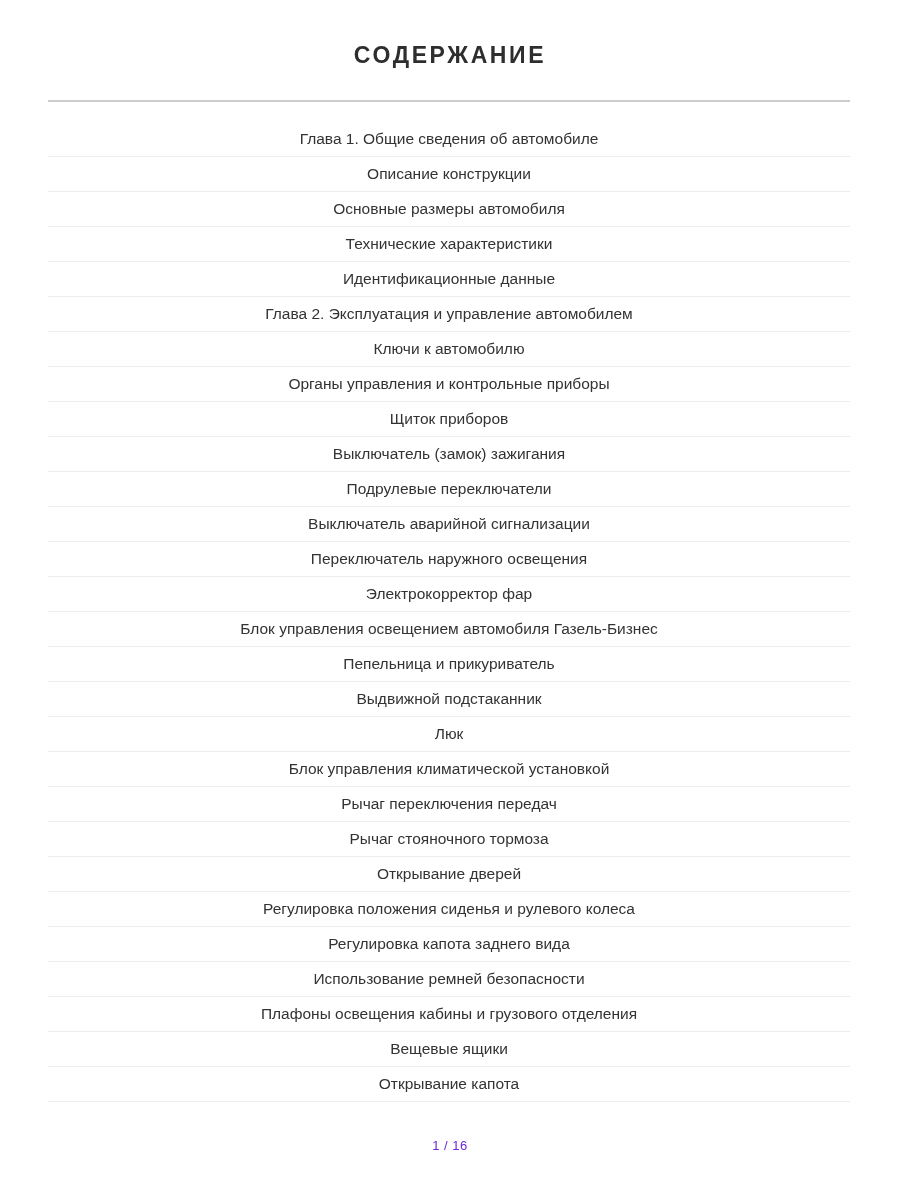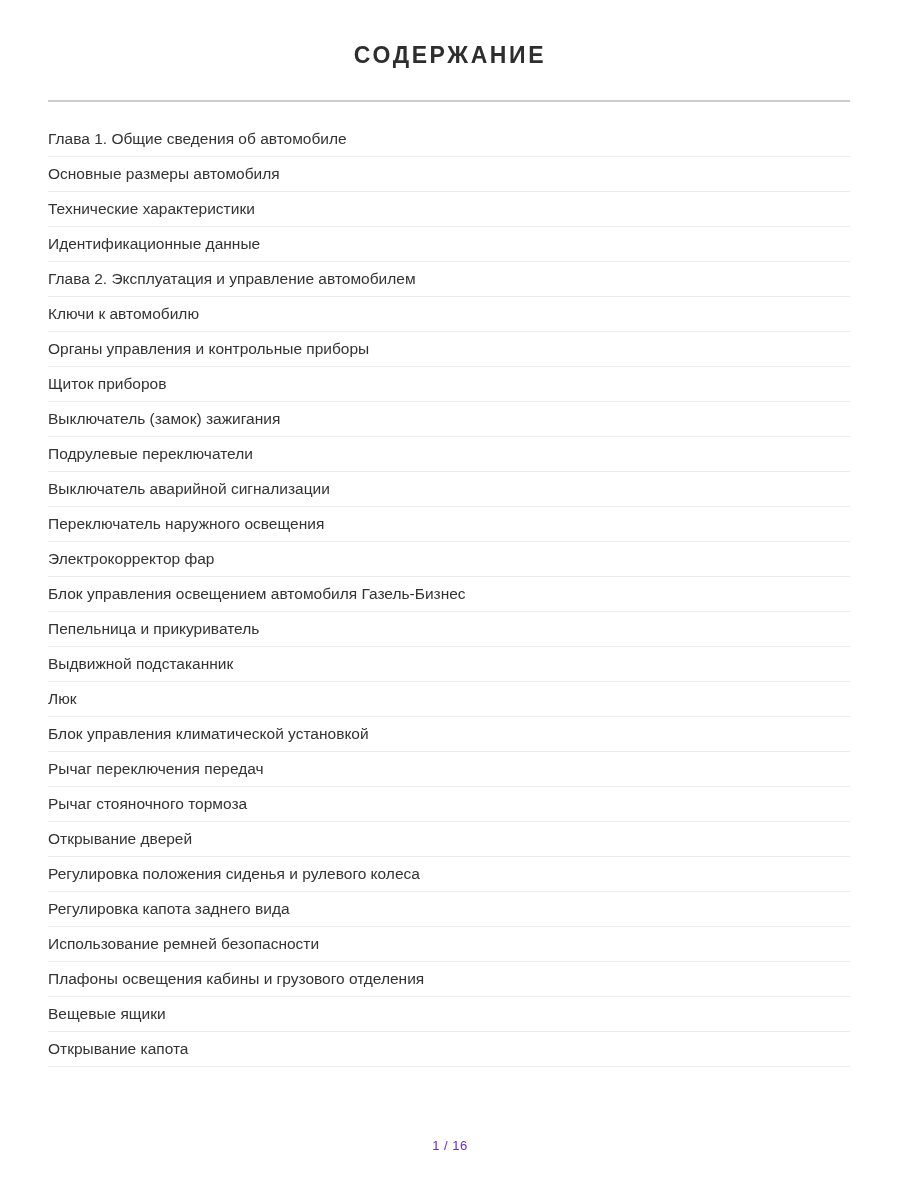--- a/index.html
+++ b/index.html
@@ -48,20 +48,21 @@
   .toc-top-rule {
     height: 2px;
     background: #cccccc;
     width: 100%;
   }
 
   .toc-list {
     margin: 0;
     padding: 0;
     list-style: none;
+    text-align: center;
   }
 
   .toc-item {
     height: 34px;
     line-height: 34px;
     border-bottom: 1px solid #ececec;
     font-size: 15.5px;
     color: #333333;
     white-space: nowrap;
     overflow: hidden;
@@ -89,20 +90,21 @@
 <div class="page">
 
   <div class="doc-title">СОДЕРЖАНИЕ</div>
 
   <div class="toc">
 
     <div class="toc-top-rule"></div>
 
     <ul class="toc-list">
         <li class="toc-item">Глава 1. Общие сведения об автомобиле</li>
+        <li class="toc-item">Описание конструкции</li>
         <li class="toc-item">Основные размеры автомобиля</li>
         <li class="toc-item">Технические характеристики</li>
         <li class="toc-item">Идентификационные данные</li>
         <li class="toc-item">Глава 2. Эксплуатация и управление автомобилем</li>
         <li class="toc-item">Ключи к автомобилю</li>
         <li class="toc-item">Органы управления и контрольные приборы</li>
         <li class="toc-item">Щиток приборов</li>
         <li class="toc-item">Выключатель (замок) зажигания</li>
         <li class="toc-item">Подрулевые переключатели</li>
         <li class="toc-item">Выключатель аварийной сигнализации</li>

